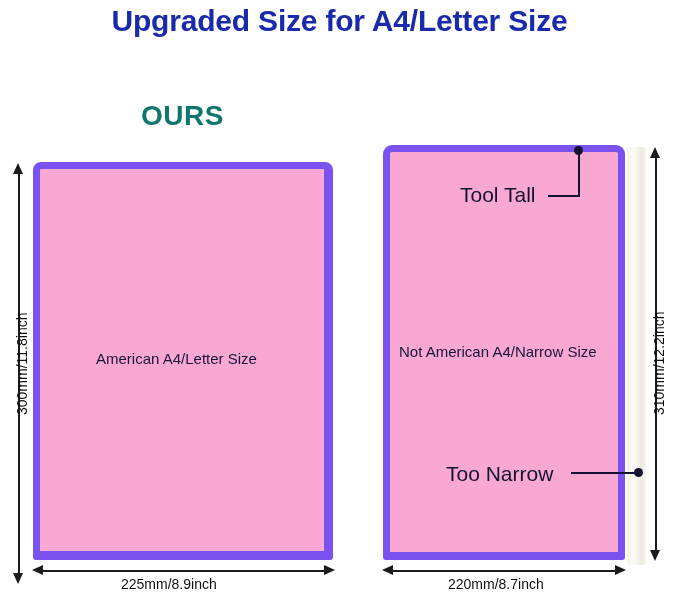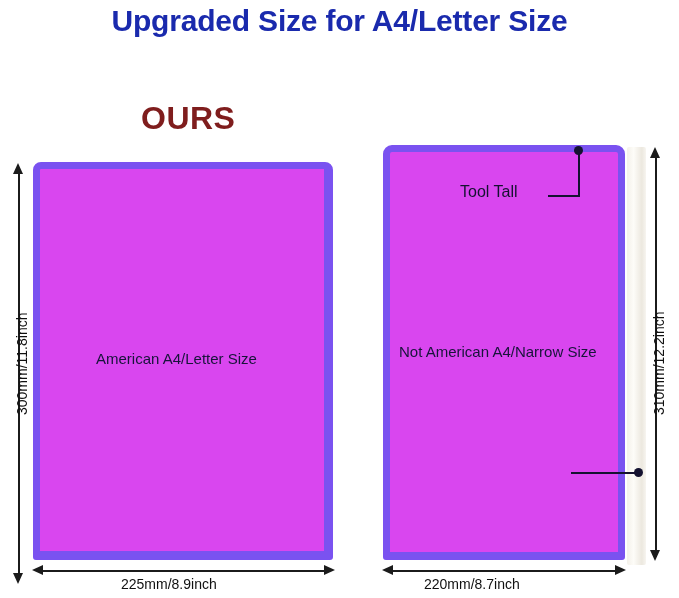--- a/index.html
+++ b/index.html
@@ -30,33 +30,33 @@
     font-size: 30px;
     font-weight: bold;
     color: #1a2aad;
     letter-spacing: -0.2px;
     white-space: nowrap;
   }
 
   
   .col-heading {
     position: absolute;
-    font-size: 32px;
+    font-size: 28px;
     font-weight: bold;
-    color: #7f1d1d;
+    color: #0f766e;
     letter-spacing: 0.5px;
     white-space: nowrap;
   }
   .heading-ours   { left: 141px; top: 100px; }
   .heading-others { left: 438px; top: 100px; }
 
   
   .folder {
     position: absolute;
-    background: #d946ef;
+    background: #f9a8d4;
     border-style: solid;
     border-color: #7a52f0;
     box-sizing: border-box;
   }
   .folder-ours {
     left: 33px;
     top: 162px;
     width: 300px;
     height: 398px;
     border-width: 7px 9px 9px 7px;
@@ -86,21 +86,21 @@
     font-size: 15px;
     color: #17143a;
     white-space: nowrap;
   }
   .label-ours   { left: 89px;  top: 343px; }
   .label-others { left: 399px; top: 343px; }
 
   
   .callout-text {
     position: absolute;
-    font-size: 16px;
+    font-size: 21px;
     color: #141230;
     white-space: nowrap;
   }
   .callout-tall   { left: 460px; top: 183px; }
   .callout-narrow { left: 446px; top: 462px; }
 
   .leader {
     position: absolute;
     background: #141230;
   }
@@ -176,21 +176,21 @@
   .dimh-others-left  { left: 382px; top: 565px; }
   .dimh-others-right { left: 615px; top: 565px; }
 
   .dim-label-h {
     position: absolute;
     font-size: 14px;
     color: #101010;
     white-space: nowrap;
   }
   .dimlabel-ours   { left: 121px; top: 576px; }
-  .dimlabel-others { left: 424px; top: 576px; }
+  .dimlabel-others { left: 448px; top: 576px; }
 
   .dim-label-v {
     position: absolute;
     font-size: 14px;
     color: #101010;
     white-space: nowrap;
     transform-origin: 0 0;
     transform: rotate(-90deg);
   }
   .dimlabel-left  { left: 14px;  top: 415px; }
@@ -212,20 +212,21 @@
 
   <div class="folder folder-others"></div>
   <div class="folder-strip"></div>
   <div class="folder-label label-others">Not American A4/Narrow Size</div>
 
   <div class="callout-text callout-tall">Tool Tall</div>
   <div class="leader leader-h tall-h"></div>
   <div class="leader leader-v tall-v"></div>
   <div class="leader-dot tall-dot"></div>
 
+  <div class="callout-text callout-narrow">Too Narrow</div>
   <div class="leader leader-h narrow-h"></div>
   <div class="leader-dot narrow-dot"></div>
 
   <div class="dim-line dim-v dimv-left-line"></div>
   <div class="arrow arrow-up dimv-left-up"></div>
   <div class="arrow arrow-down dimv-left-down"></div>
   <div class="dim-label-v dimlabel-left">300mm/11.8inch</div>
 
   <div class="dim-line dim-v dimv-right-line"></div>
   <div class="arrow arrow-up dimv-right-up"></div>

